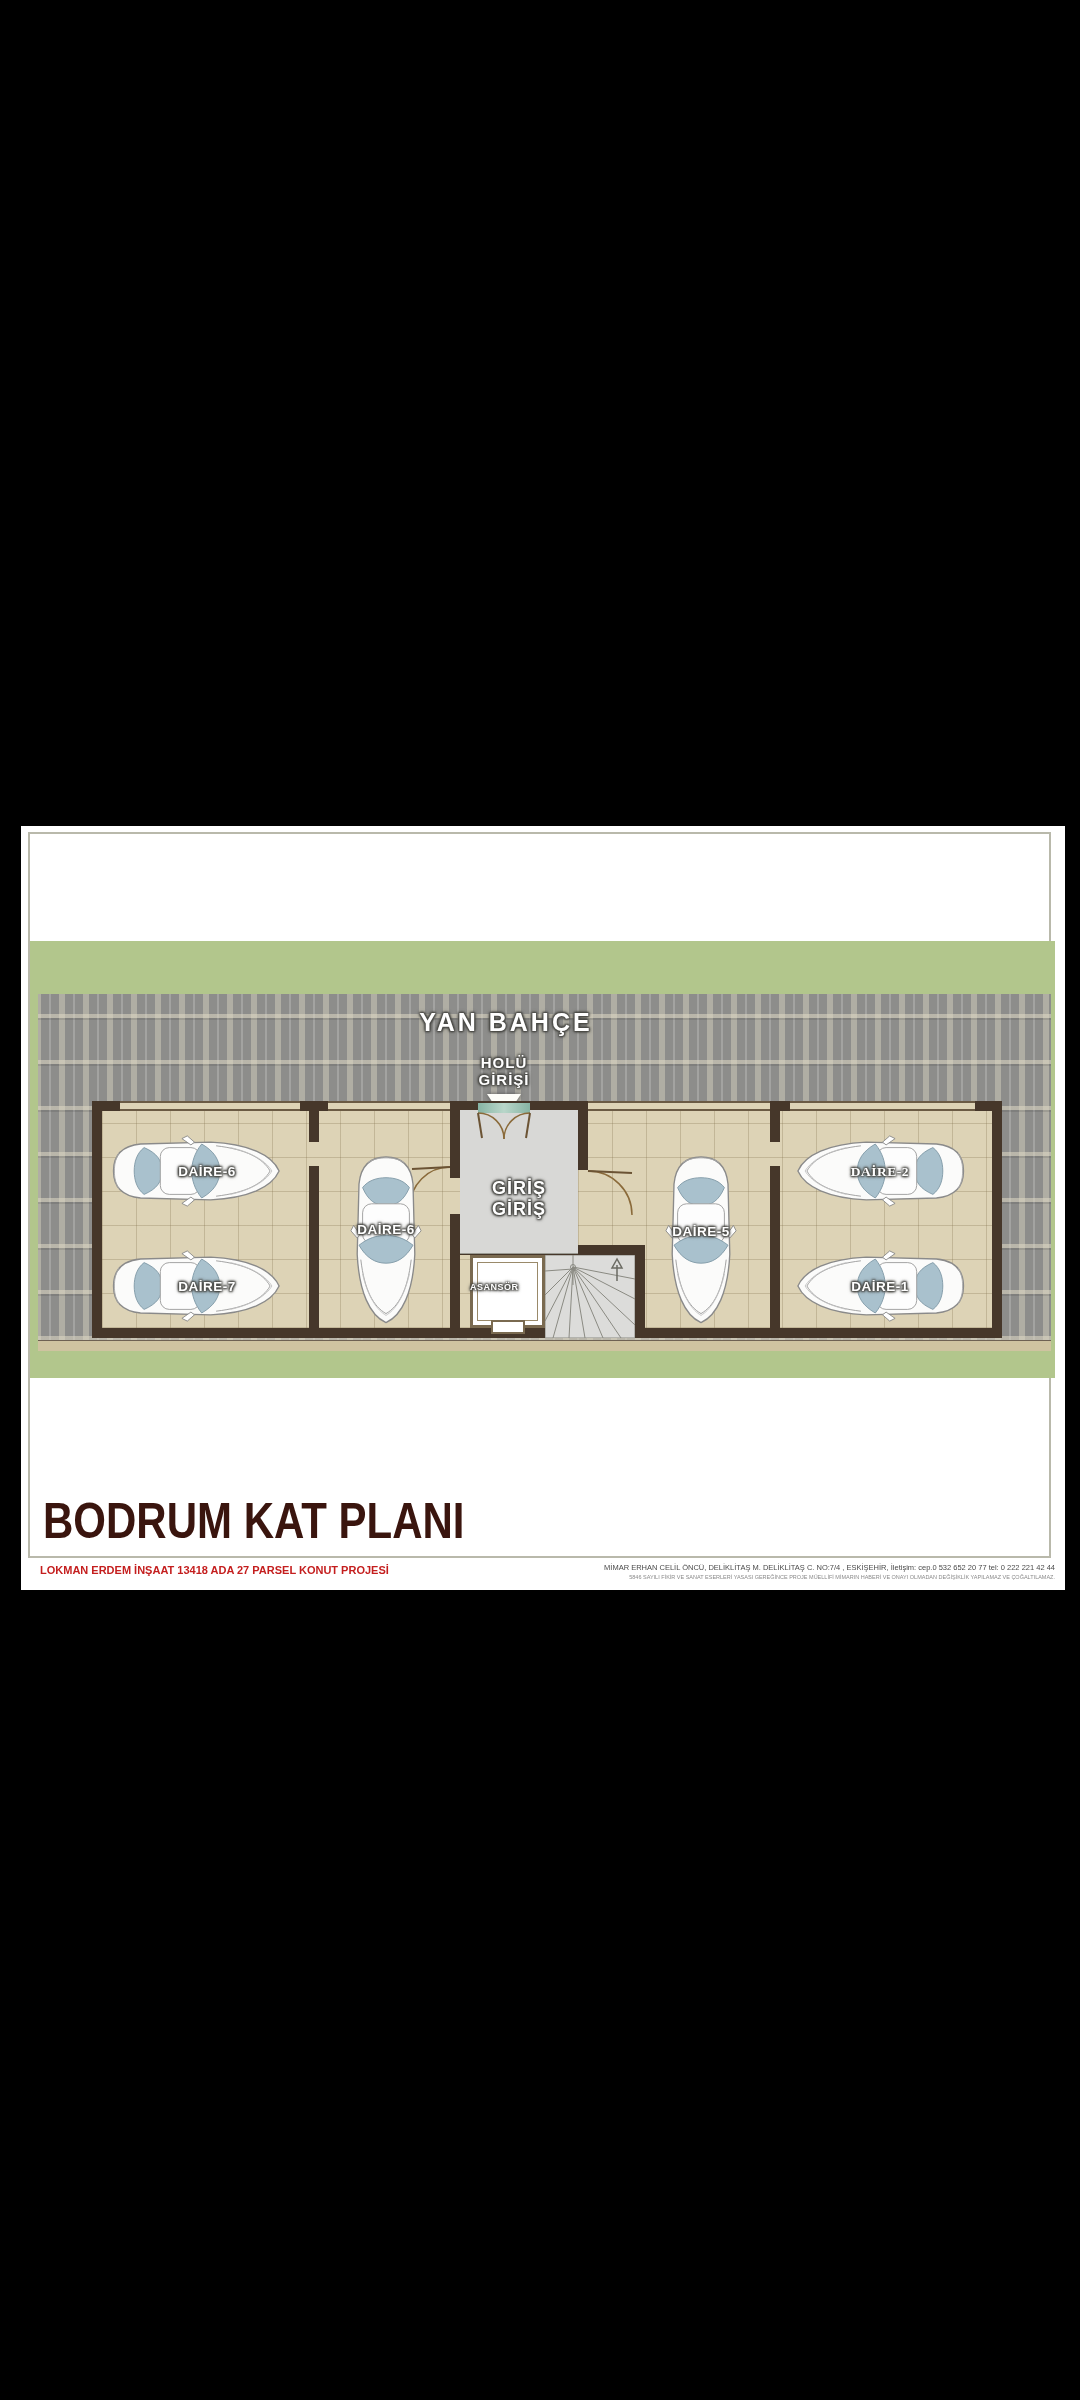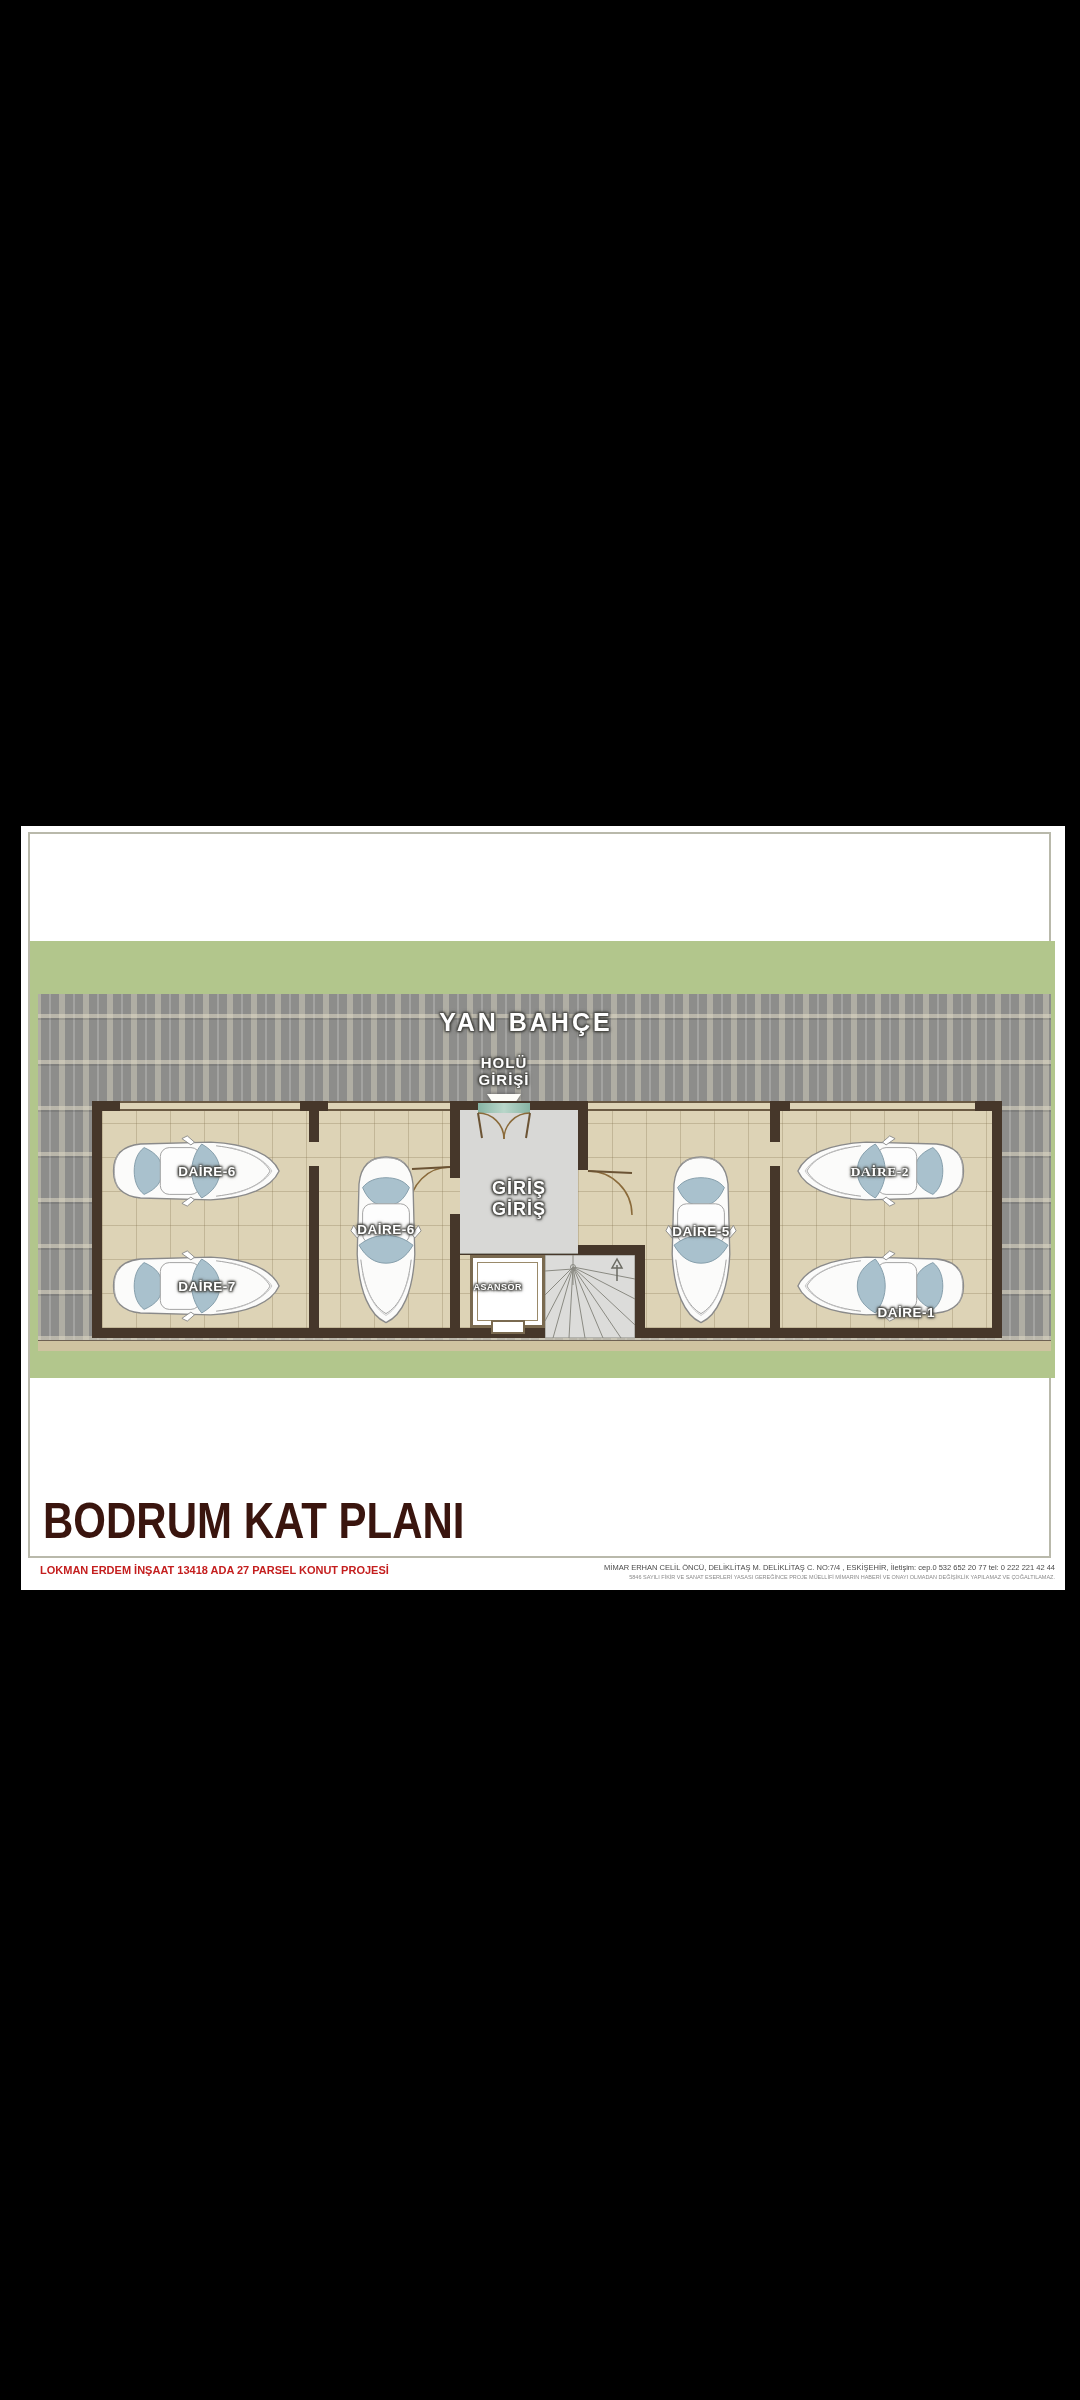--- a/index.html
+++ b/index.html
@@ -12,40 +12,40 @@
   #garden{left:9px;top:115px;width:1025px;height:437px;background:#b2c68c;}
   #paving{left:17px;top:168px;width:1013px;height:346px;background-color:#9a9a98;
     background-image:
       repeating-linear-gradient(0deg, rgba(222,216,196,.55) 0 4px, rgba(0,0,0,0) 4px 46px),
       repeating-linear-gradient(0deg, rgba(0,0,0,.10) 44px 46px, rgba(0,0,0,0) 46px 90px),
       repeating-linear-gradient(90deg, #b0aea4 0 3px, #8d8d8b 3px 11px, #a3a3a1 11px 13px, #8d8d8b 13px 21px, #b0aea4 21px 24px);}
   #tanstrip{left:17px;top:514px;width:1013px;height:10px;background:#cfc3a0;border-top:1px solid #6e6152;}
   
   .outline-text{color:#fff;font-weight:bold;
     text-shadow:-1px -1px 2px #4a4a46,1px -1px 2px #4a4a46,-1px 1px 2px #4a4a46,1px 1px 2px #4a4a46,0 0 4px #4a4a46;}
-  #yan-bahce{left:380px;top:182px;width:250px;text-align:center;font-size:25px;letter-spacing:3px;}
+  #yan-bahce{left:380px;top:182px;width:210px;text-align:center;font-size:25px;letter-spacing:3px;}
   #bina-girisi{left:433px;top:228px;width:100px;text-align:center;font-size:15px;line-height:17px;letter-spacing:1px;}
   #entry-arrow{left:466px;top:268px;width:0;height:0;border-left:17px solid transparent;
     border-right:17px solid transparent;border-top:26px solid #fdfdf8;filter:drop-shadow(0 0 2px #555);}
   
   #building{left:71px;top:275px;width:910px;height:237px;background:#ddd3b6;
     border:10px solid #46372a;box-sizing:border-box;
     background-image:repeating-linear-gradient(0deg, rgba(125,108,72,.28) 0 1px, rgba(0,0,0,0) 1px 34px),
                      repeating-linear-gradient(90deg, rgba(125,108,72,.28) 0 1px, rgba(0,0,0,0) 1px 34px);}
   .garage-door{top:275px;height:10px;background:#ded4b6;border-top:2px solid #6b5b44;
     border-bottom:2px solid #6b5b44;box-sizing:border-box;}
   .wall{background:#46372a;}
   #hall{left:439px;top:284px;width:118px;height:143px;background:#d8d8d6;border-bottom:1px solid #9a9a92;}
   #doormat{left:457px;top:277px;width:52px;height:10px;background:linear-gradient(90deg,#86b4a4,#b9d6c9,#86b4a4);}
   #hall-label{left:439px;top:352px;width:118px;text-align:center;font-size:18px;line-height:21px;letter-spacing:1px;}
   
   #elevator{left:449px;top:429px;width:75px;height:73px;background:#fff;border:3px solid #7a6a50;
     box-shadow:inset 0 0 0 4px #fff, inset 0 0 0 5px #9a8a6a;box-sizing:border-box;}
   #elev-door{left:470px;top:494px;width:34px;height:14px;background:#fff;border:2px solid #7a6a50;box-sizing:border-box;}
-  #asansor-label{left:449px;top:456px;width:52px;text-align:right;font-size:9px;letter-spacing:.5px;}
+  #asansor-label{left:449px;top:456px;width:75px;text-align:left;font-size:9px;letter-spacing:.5px;}
   
   .car-label{font-size:13.5px;letter-spacing:.5px;text-align:center;width:110px;}
   svg{display:block;}
   
   #plan-title{left:22px;top:666px;font-size:50px;font-weight:bold;color:#3a150e;
     transform:scaleX(.84);transform-origin:left;white-space:nowrap;letter-spacing:0px;}
   #project-line{left:19px;top:738px;font-size:11px;font-weight:bold;color:#c41e1e;white-space:nowrap;}
   #arch1{right:10px;top:737px;font-size:7.5px;color:#4a4a4a;white-space:nowrap;text-align:right;margin-left:29px;}
   #arch2{right:10px;top:748px;font-size:5.5px;color:#8a8a8a;white-space:nowrap;text-align:right;}
 </style>
@@ -164,19 +164,19 @@
     </svg>
   <svg class="abs" style="left:769px;top:424px;" width="185" height="72" viewBox="0 0 200 80">
       <use href="#car-shape" transform="translate(200,0) scale(-1,1)"></use>
     </svg>
 
   <div class="abs outline-text car-label" style="left:131px;top:338px;">DAİRE-6</div>
   <div class="abs outline-text car-label" style="left:131px;top:453px;">DAİRE-7</div>
   <div class="abs outline-text car-label" style="left:310px;top:396px;">DAİRE-6</div>
   <div class="abs outline-text car-label" style="left:625px;top:398px;">DAİRE-5</div>
   <div class="abs outline-text car-label" style="left:804px;top:338px;font-family:Liberation Serif, serif;">DAİRE-2</div>
-  <div class="abs outline-text car-label" style="left:804px;top:479px;text-align:right;">DAİRE-1</div>
+  <div class="abs outline-text car-label" style="left:804px;top:453px;">DAİRE-1</div>
 
   <div id="plan-title" class="abs">BODRUM KAT PLANI</div>
   <div id="project-line" class="abs">LOKMAN ERDEM İNŞAAT 13418 ADA 27 PARSEL KONUT PROJESİ</div>
   <div id="arch1" class="abs">MİMAR ERHAN CELİL ÖNCÜ, DELİKLİTAŞ M. DELİKLİTAŞ C. NO:7/4 , ESKİŞEHİR, İletişim: cep.0 532 652 20 77 tel: 0 222 221 42 44</div>
   <div id="arch2" class="abs">5846 SAYILI FİKİR VE SANAT ESERLERİ YASASI GEREĞİNCE PROJE MÜELLİFİ MİMARIN HABERİ VE ONAYI OLMADAN DEĞİŞİKLİK YAPILAMAZ VE ÇOĞALTILAMAZ.</div>
 </div>
 
 </body></html>

